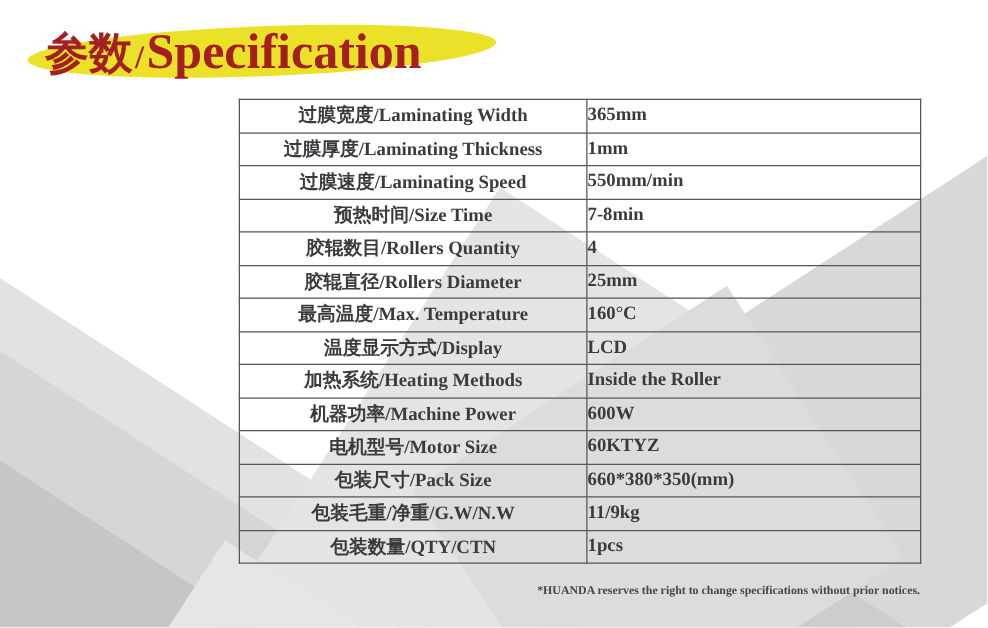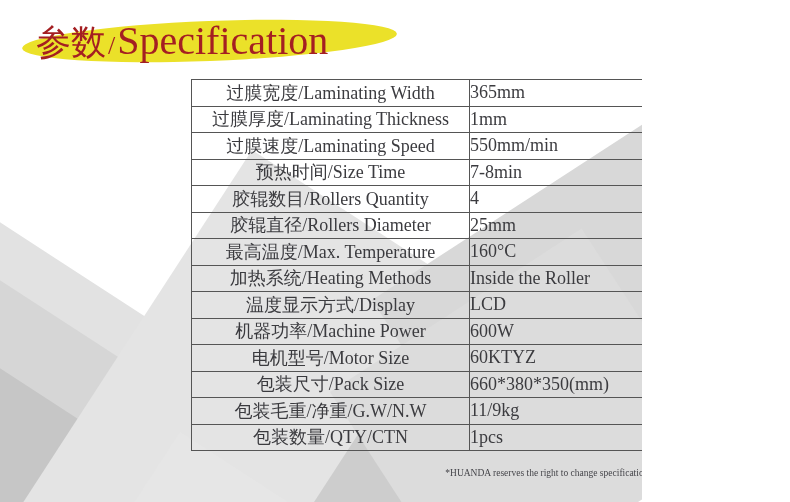--- a/index.html
+++ b/index.html
@@ -2,25 +2,26 @@
 <html><head>
 <meta charset="utf-8">
 <style>
   html, body {
     margin: 0;
     padding: 0;
     background: #ffffff;
   }
   #page {
     position: relative;
-    width: 642px;
+    width: 790px;
     height: 502px;
     overflow: hidden;
     background: #ffffff;
     font-family: "Liberation Serif", "DejaVu Serif", serif;
+    font-weight: bold;
   }
 
   
   .wm-layer {
     position: absolute;
     inset: 0;
     overflow: hidden;
     pointer-events: none;
   }
   .band {
@@ -117,21 +118,21 @@
     color: #b42a26;
     font-size: 17.5px;
     text-align: center;
     vertical-align: middle;
   }
   .hdr .hdr-label { letter-spacing: .3px; }
   .hdr .hdr-value { letter-spacing: .2px; }
 
   .row td {
     height: 25.5px;
-    font-size: 18px;
+    font-size: 15px;
     color: #3b3b3f;
     vertical-align: middle;
   }
   .cell-label {
     text-align: center;
     padding-right: 6px;
     white-space: nowrap;
   }
   .cell-value {
     text-align: left;
@@ -205,28 +206,28 @@
         </tr>
         <tr class="row">
           <td class="cell-label">胶辊直径/Rollers Diameter</td>
           <td class="cell-value">25mm</td>
         </tr>
         <tr class="row">
           <td class="cell-label">最高温度/Max. Temperature</td>
           <td class="cell-value">160°C</td>
         </tr>
         <tr class="row">
+          <td class="cell-label">温度显示方式/Display</td>
+          <td class="cell-value">LCD</td>
+        </tr>
+        <tr class="row">
           <td class="cell-label">加热系统/Heating Methods</td>
           <td class="cell-value">Inside the Roller</td>
         </tr>
         <tr class="row">
-          <td class="cell-label">温度显示方式/Display</td>
-          <td class="cell-value">LCD</td>
-        </tr>
-        <tr class="row">
           <td class="cell-label">机器功率/Machine Power</td>
           <td class="cell-value">600W</td>
         </tr>
         <tr class="row">
           <td class="cell-label">电机型号/Motor Size</td>
           <td class="cell-value">60KTYZ</td>
         </tr>
         <tr class="row">
           <td class="cell-label">包装尺寸/Pack Size</td>
           <td class="cell-value">660*380*350(mm)</td>

